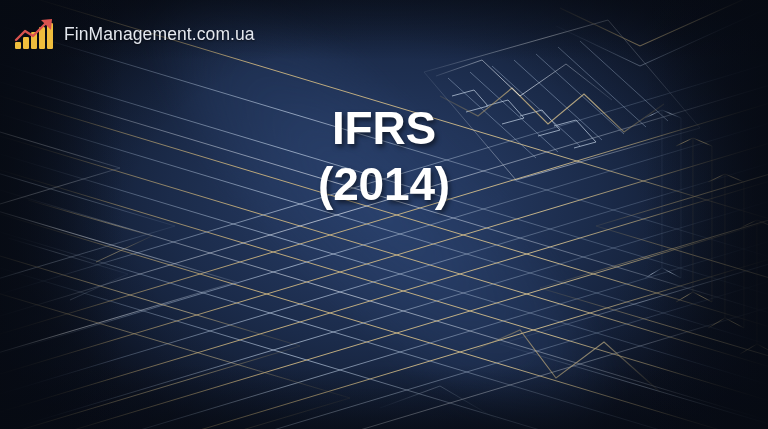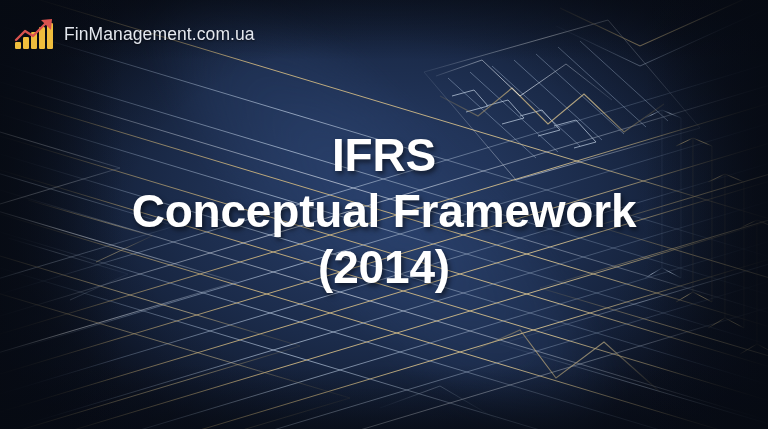--- a/index.html
+++ b/index.html
@@ -80,21 +80,21 @@
     font-weight: 400;
     letter-spacing: .1px;
     white-space: nowrap;
     text-shadow: 0 1px 2px rgba(0,0,0,.55);
   }
 
   
   .title-block {
     position: absolute;
     left: 0; right: 0;
-    top: 127px;
+    top: 100px;
     z-index: 5;
     text-align: center;
   }
   .title-line {
     color: #ffffff;
     font-weight: 700;
     font-size: 46px;
     line-height: 56px;
     letter-spacing: -.2px;
     text-shadow: 2px 3px 5px rgba(0,0,0,.55);
@@ -298,17 +298,16 @@
       <g fill="none" stroke="#d9534f" stroke-width="2.4" stroke-linecap="round" stroke-linejoin="round">
         <polyline points="2,22 11,13 19,18 34,3"></polyline>
       </g>
       <path d="M27,2 L38,1 L37,12 Z" fill="#d9534f"></path>
     </svg>
     <span class="logo-text">FinManagement.com.ua</span>
   </div>
 
   <div class="title-block">
     <div class="title-line">IFRS</div>
-    <div class="title-line">Conceptual Framework</div>
     <div class="title-line">(2014)</div>
   </div>
 
 </div>
 
 </body></html>

